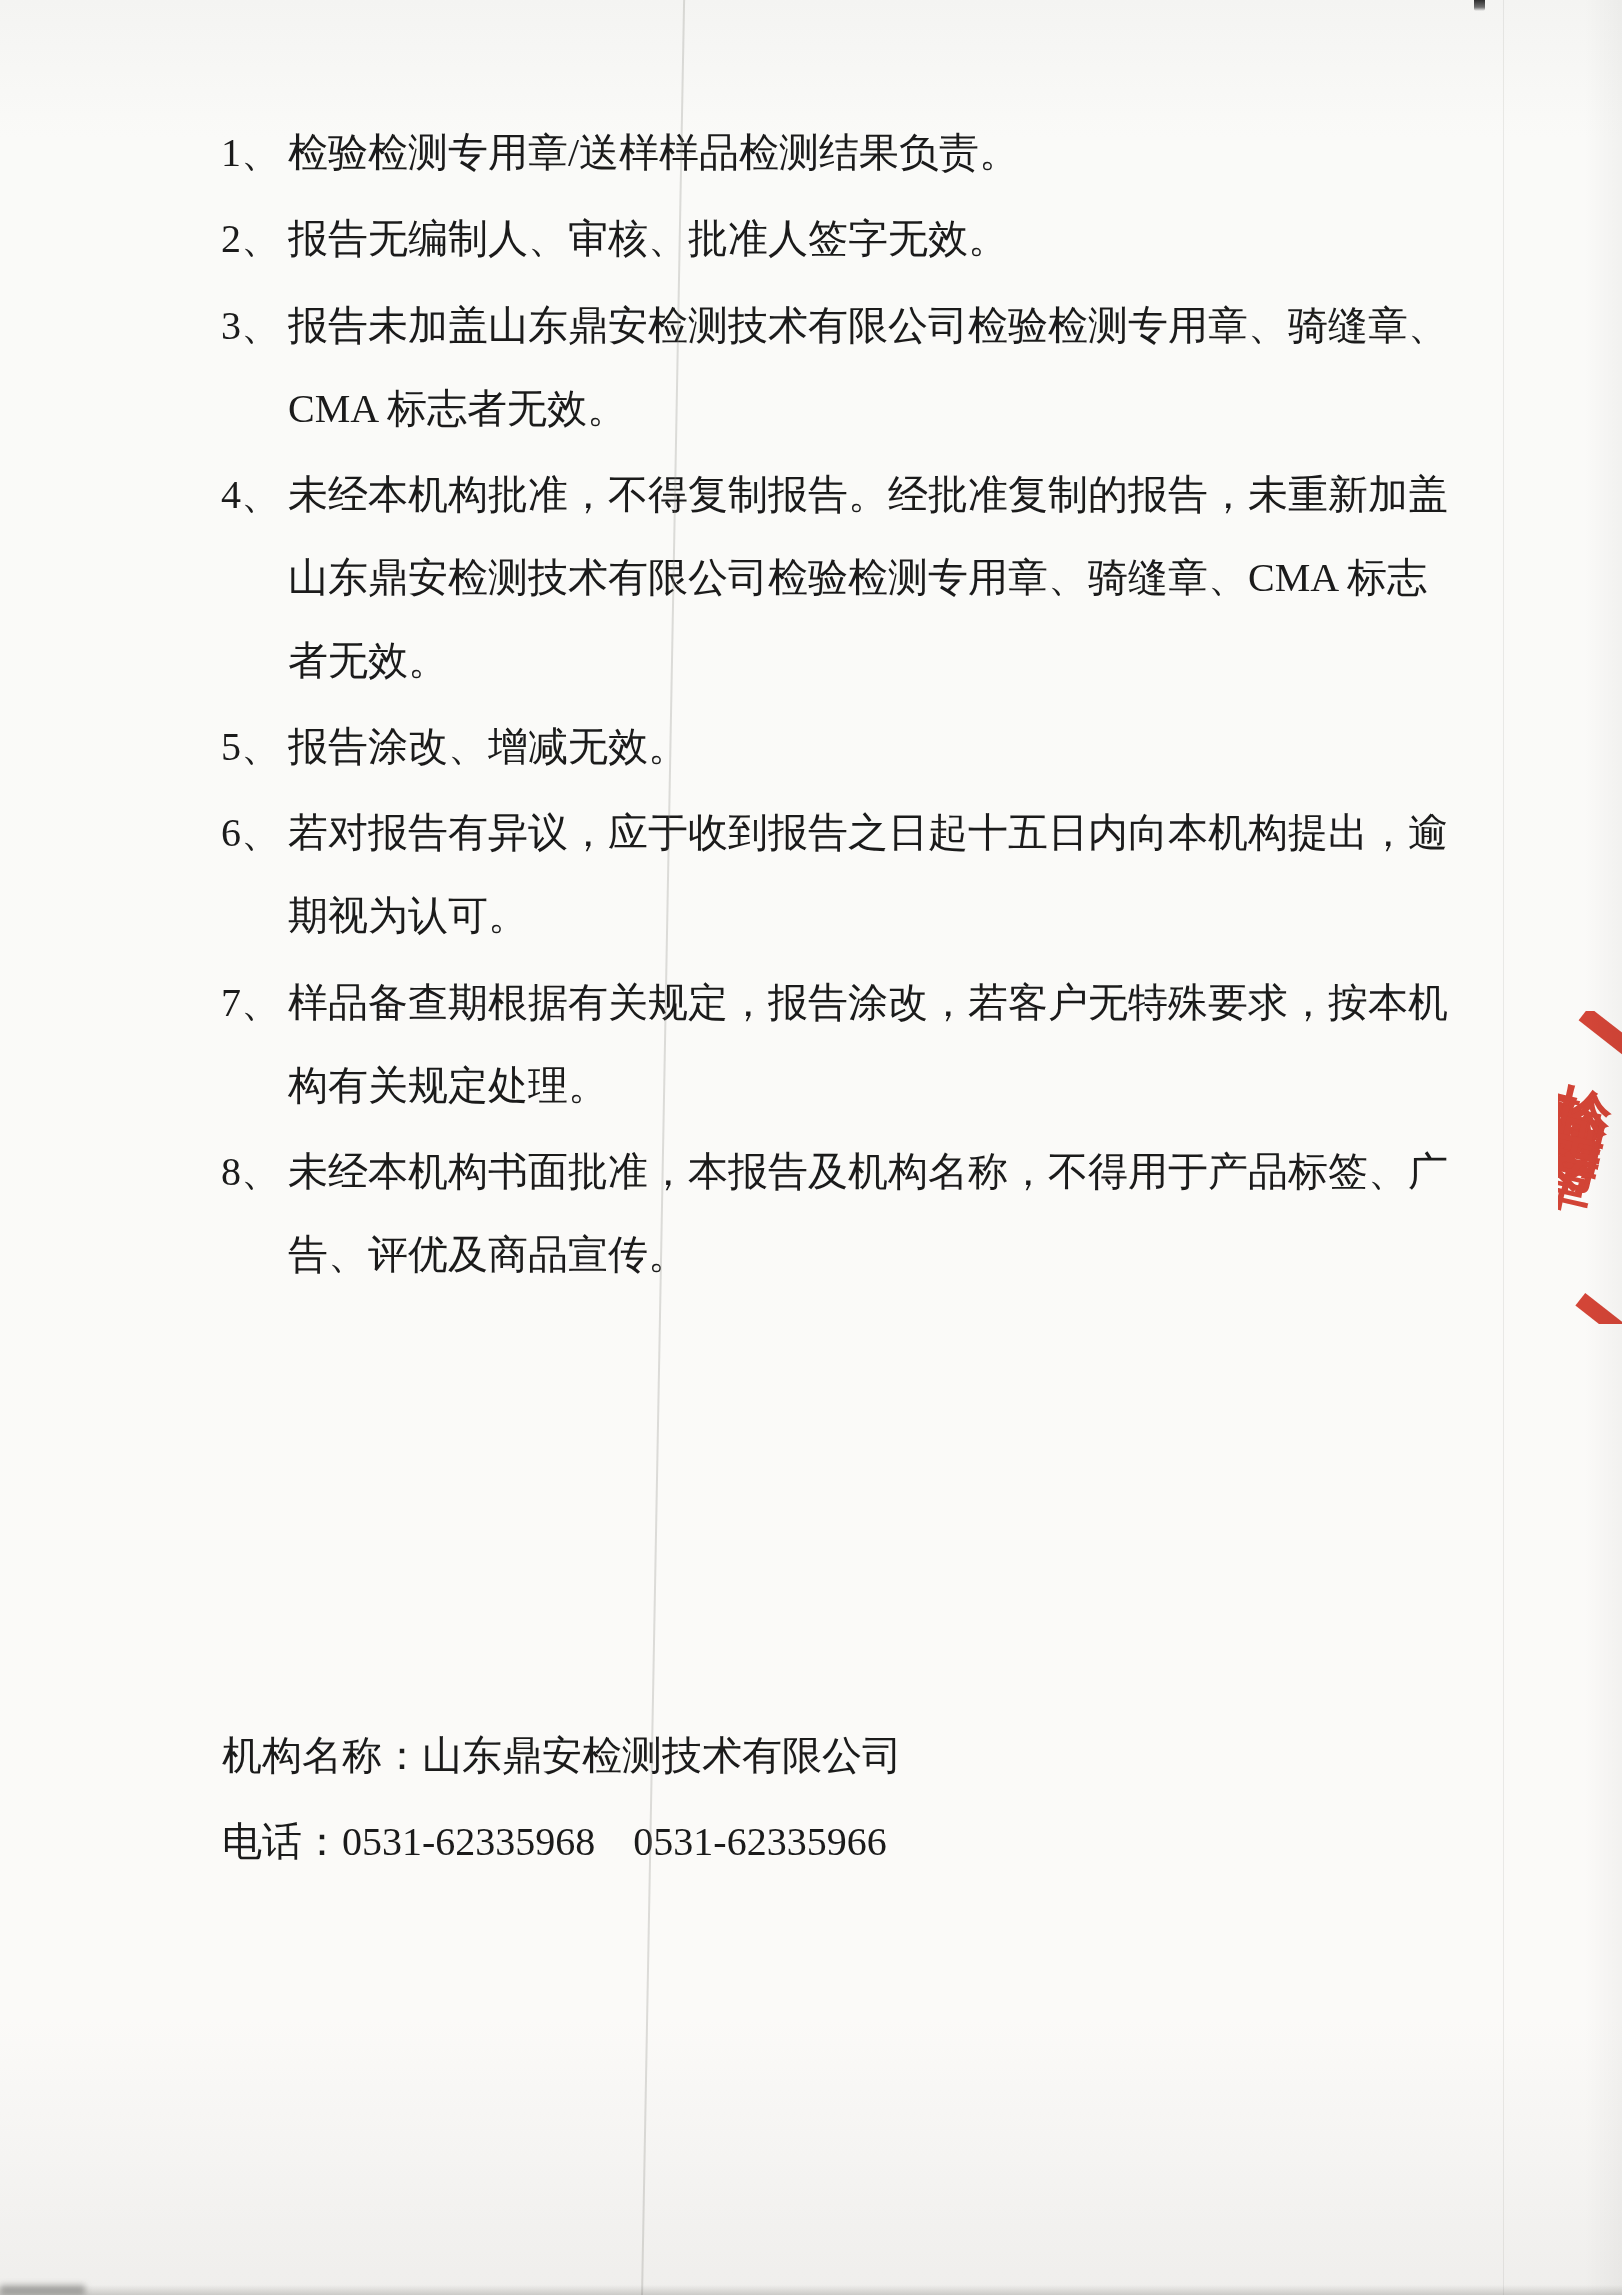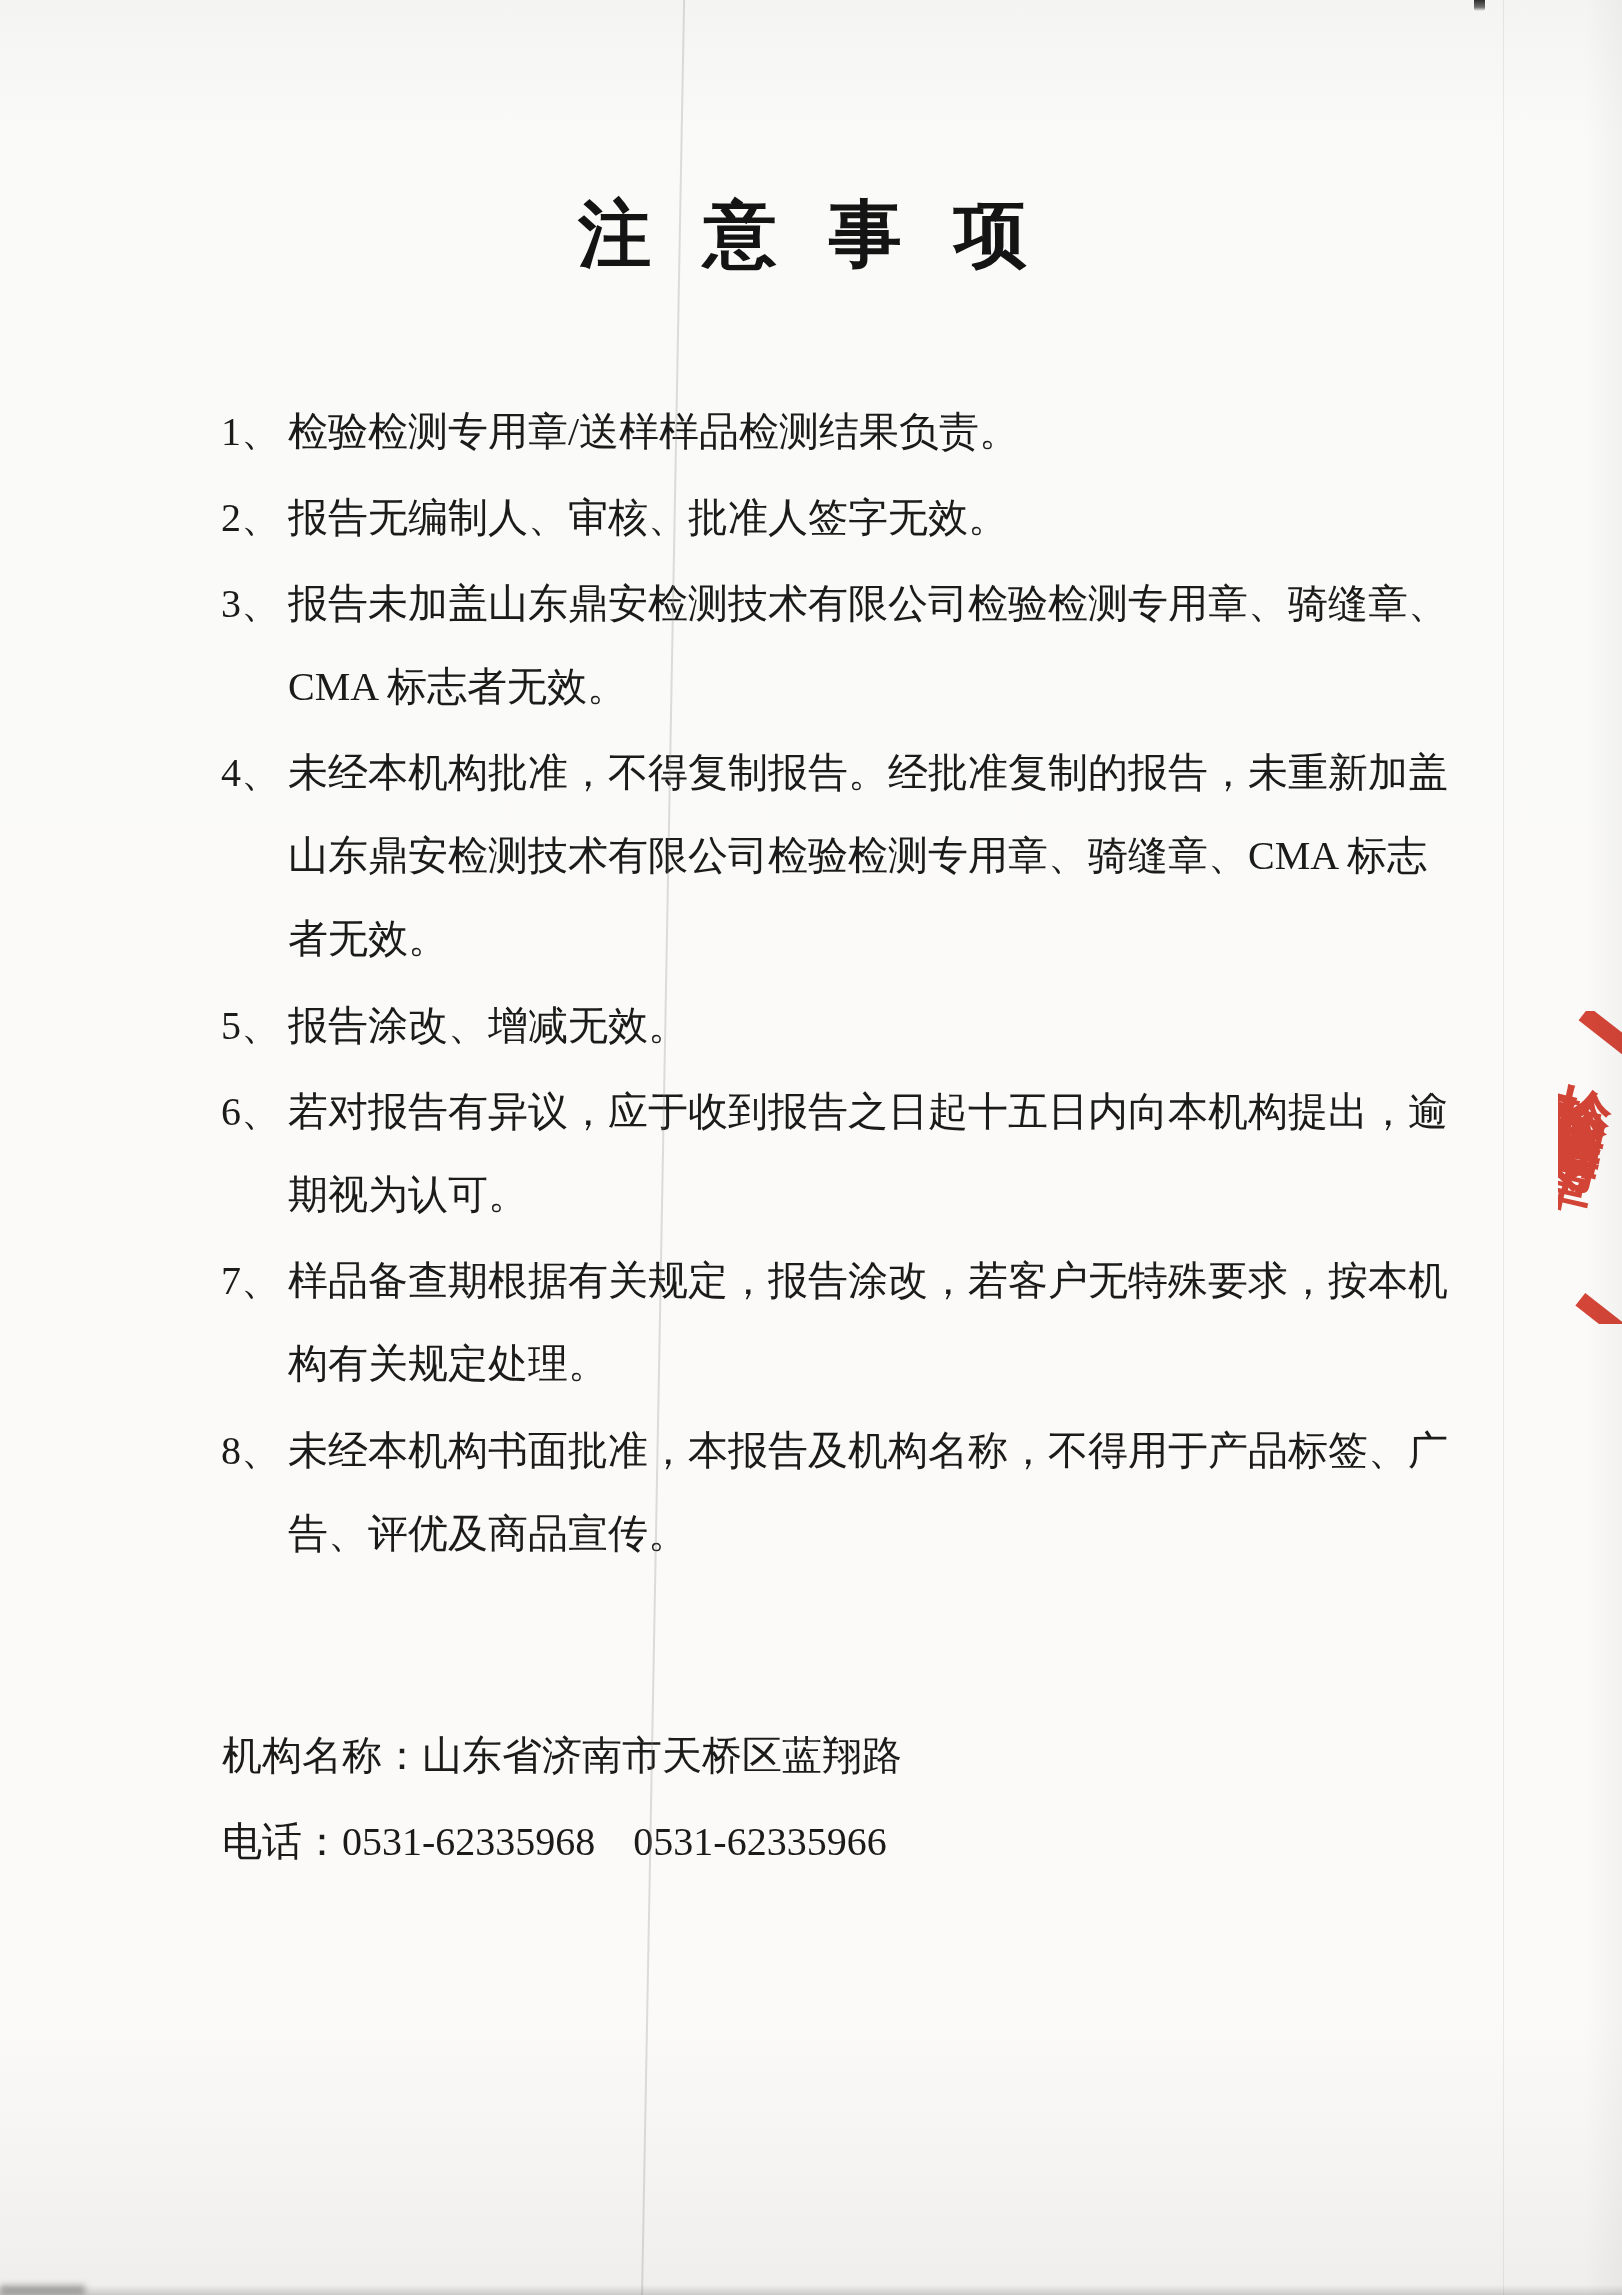--- a/index.html
+++ b/index.html
@@ -131,21 +131,20 @@
     right: 0; top: 0;
     width: 38px; height: 2295px;
     background: linear-gradient(90deg, rgba(0,0,0,0) 0%, rgba(0,0,0,0.035) 100%);
   }
 </style>
 </head>
 <body>
 
 <div class="page">
 
-  <h1 class="title">注 意 事 项</h1>
 
   <div class="notes">
     <div class="note">
       <span class="num">1、</span>
       <span class="txt">检验检测专用章/送样样品检测结果负责。</span>
     </div>
     <div class="note">
       <span class="num">2、</span>
       <span class="txt">报告无编制人、审核、批准人签字无效。</span>
     </div>
@@ -169,21 +168,21 @@
       <span class="num">7、</span>
       <span class="txt">样品备查期根据有关规定，报告涂改，若客户无特殊要求，按本机构有关规定处理。</span>
     </div>
     <div class="note">
       <span class="num">8、</span>
       <span class="txt">未经本机构书面批准，本报告及机构名称，不得用于产品标签、广告、评优及商品宣传。</span>
     </div>
   </div>
 
   <div class="footer">
-    <div class="frow"><span>机构名称：</span><span>山东省济南市天桥区蓝翔路</span></div>
+    <div class="frow"><span>机构名称：</span><span>山东鼎安检测技术有限公司</span></div>
     <div class="frow"><span>电话：</span><span>0531-62335968</span><span class="phone2">0531-62335966</span></div>
   </div>
 
   <div class="stamp-clip">
     <span class="stamp-text">检验检测专用章</span>
   </div>
 
   <div class="fold-main"></div>
   <div class="fold-right"></div>
   <div class="scan-mark"></div>

